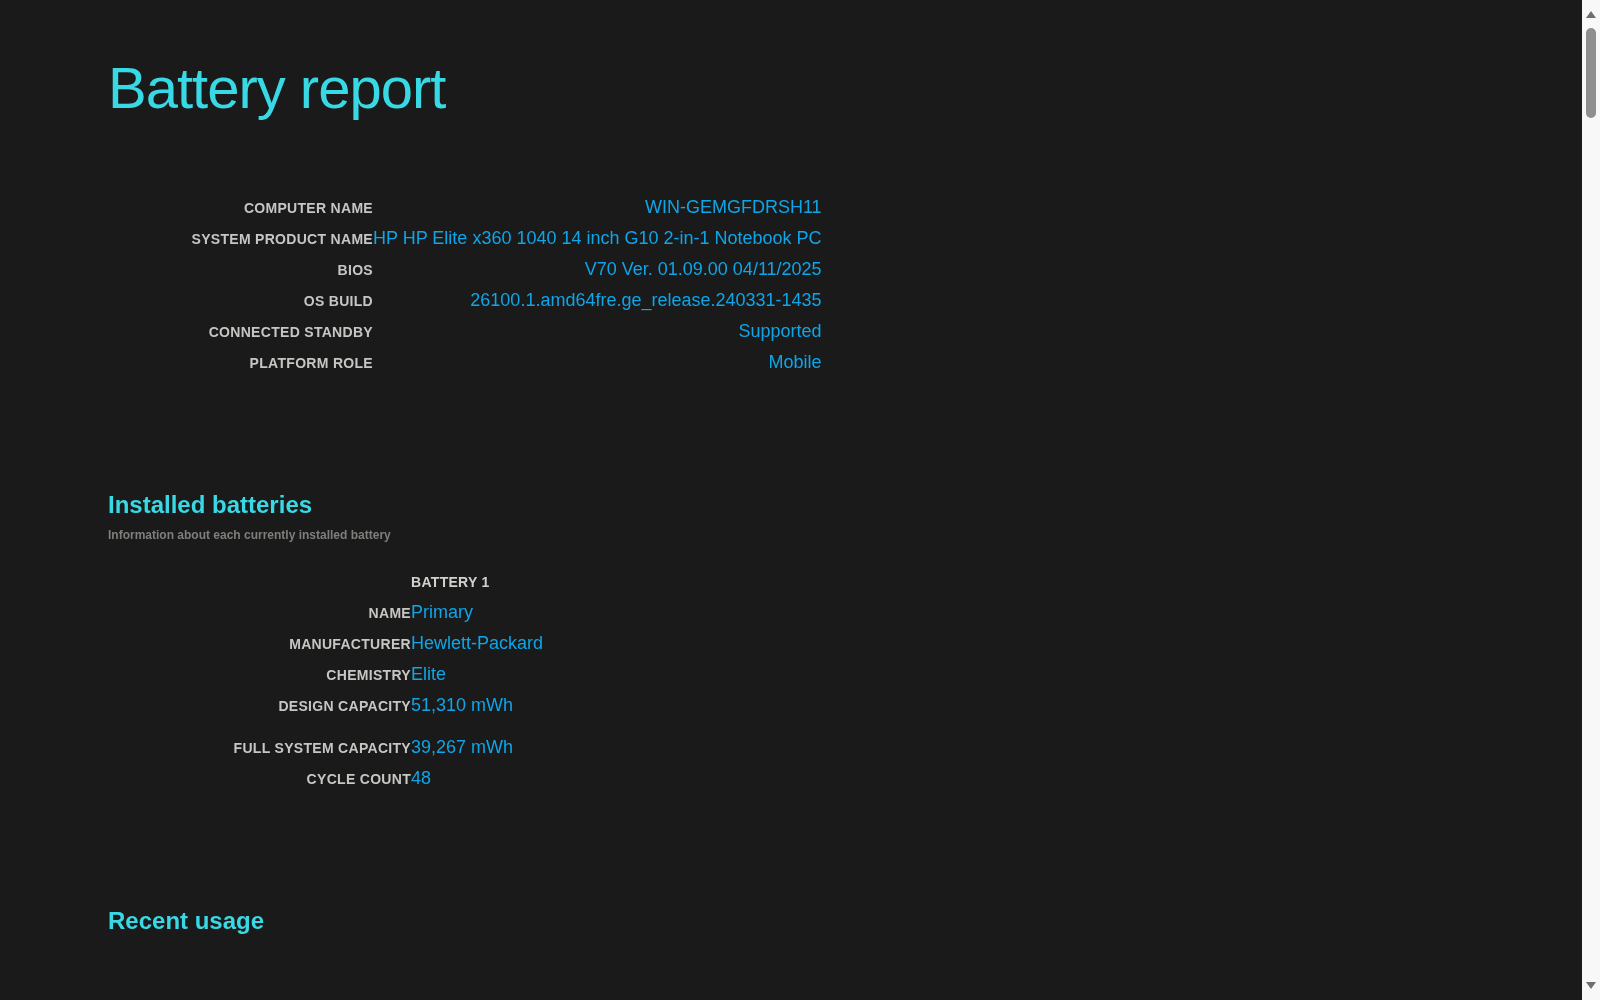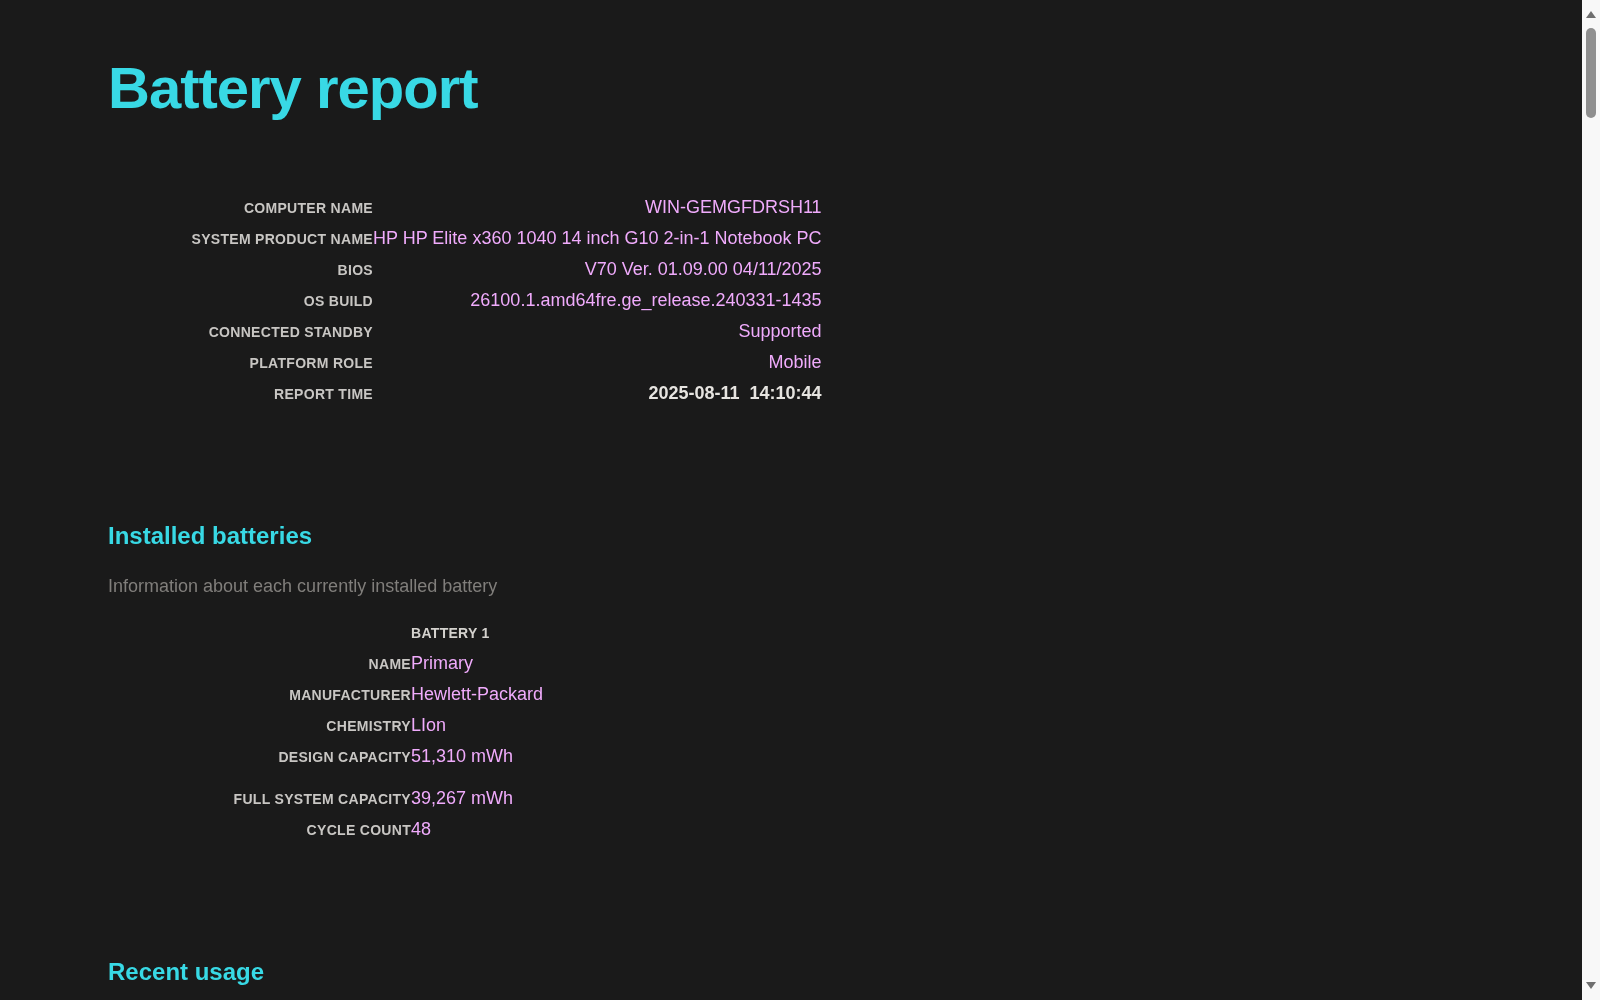--- a/index.html
+++ b/index.html
@@ -14,21 +14,21 @@
   .page {
     position: relative;
     width: 1582px;
     height: 1000px;
     overflow: hidden;
   }
   h1.report-title {
     margin: 56px 0 8px 108px;
     font-size: 58px;
     line-height: 64px;
-    font-weight: 700;
+    font-weight: 400;
     letter-spacing: -1px;
     color: #38d9e5;
   }
   table.info-table {
     border-collapse: collapse;
     margin: 72px 0 0 115px;
     text-align: right;
   }
   table.info-table td { height: 31px; padding: 0; vertical-align: middle; }
   table.info-table td.lbl { width: 258px; }
@@ -39,45 +39,46 @@
   table.battery-table td, table.battery-table th { height: 31px; padding: 0; vertical-align: middle; margin-top: 12px; }
   table.battery-table td.lbl { width: 295px; text-align: right; }
   .lbl {
     font-size: 14px;
     font-weight: bold;
     letter-spacing: 0.3px;
     color: #c8c6c3;
   }
   .val {
     font-size: 18px;
-    color: #f0abfc;
+    color: #0ea5e9;
     white-space: pre;
   }
   .val.bold { font-weight: bold; color: #e6e4e0; }
   th.col-head {
     font-size: 14px;
     font-weight: bold;
     letter-spacing: 0.3px;
     color: #d4d2ce;
     text-align: left;
   }
   tr.gap-before > td, tr.gap-before > th { padding-top: 11px; }
   h2.section-title {
     margin: 112px 0 0 108px;
     font-size: 24px;
     line-height: 30px;
     font-weight: 600;
     color: #38d9e5;
   }
   h2.section-title.recent { }
   .section-subtitle {
-    margin: 24px 0 0 108px;
-    font-size: 18px;
+    margin: 4px 0 0 108px;
+    font-size: 12px;
     line-height: 22px;
     color: #807e7b;
+    font-weight: bold;
   }
   
   .scrollbar {
     position: fixed;
     top: 0;
     right: 0;
     width: 18px;
     height: 1000px;
     background: #f8f8f8;
   }
@@ -127,24 +128,20 @@
       <td class="val">26100.1.amd64fre.ge_release.240331-1435</td>
     </tr>
     <tr>
       <td class="lbl">CONNECTED STANDBY</td>
       <td class="val">Supported</td>
     </tr>
     <tr>
       <td class="lbl">PLATFORM ROLE</td>
       <td class="val">Mobile</td>
     </tr>
-    <tr>
-      <td class="lbl">REPORT TIME</td>
-      <td class="val bold">2025-08-11  14:10:44</td>
-    </tr>
   </tbody>
     </table>
 
   <h2 class="section-title">Installed batteries</h2>
   <div class="section-subtitle">Information about each currently installed battery</div>
 
   <table class="battery-table">
     <tbody>
         <tr>
       <td class="lbl"></td>
@@ -153,21 +150,21 @@
     <tr>
       <td class="lbl">NAME</td>
       <td class="val">Primary</td>
     </tr>
     <tr>
       <td class="lbl">MANUFACTURER</td>
       <td class="val">Hewlett-Packard</td>
     </tr>
     <tr>
       <td class="lbl">CHEMISTRY</td>
-      <td class="val">LIon</td>
+      <td class="val">Elite</td>
     </tr>
     <tr>
       <td class="lbl">DESIGN CAPACITY</td>
       <td class="val">51,310 mWh</td>
     </tr>
     <tr class="gap-before">
       <td class="lbl">FULL SYSTEM CAPACITY</td>
       <td class="val">39,267 mWh</td>
     </tr>
     <tr>

